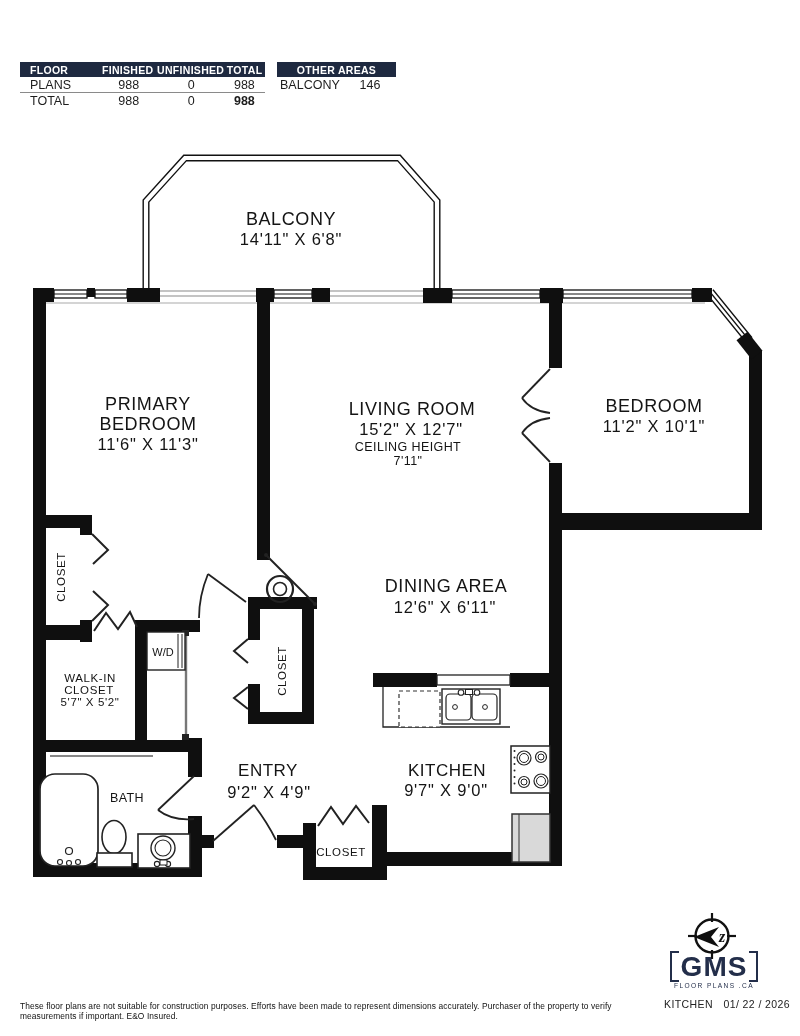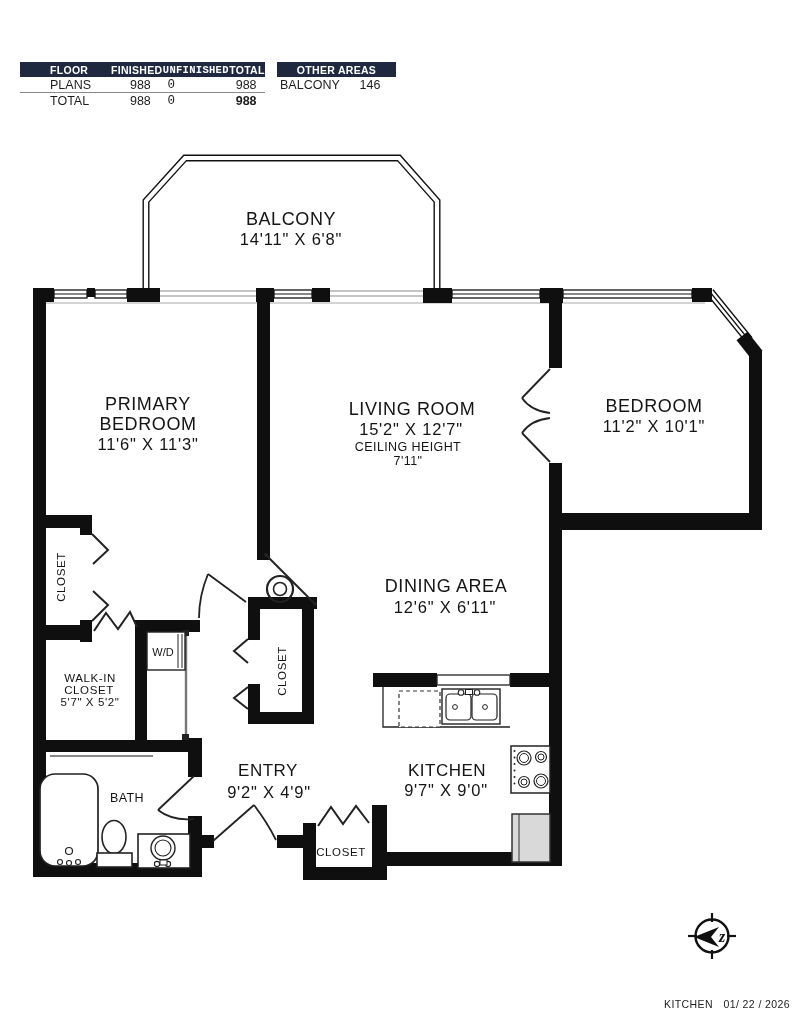--- a/index.html
+++ b/index.html
@@ -7,23 +7,23 @@
         font-family:"Liberation Sans",sans-serif;}
   
   .title{position:absolute;left:19px;top:16px;font-size:35px;font-weight:700;
          color:#42464b;letter-spacing:.5px;white-space:nowrap;}
   .tbl{position:absolute;top:62px;font-size:12.5px;color:#1d1d1d;}
   .tbl-floor{left:20px;width:245px;}
   .tbl-other{left:277px;width:119px;}
   .tbl-head{background:#1e2940;color:#fff;font-size:10.5px;font-weight:700;
             display:flex;align-items:center;height:15px;letter-spacing:.3px;}
   .tbl-row{display:flex;align-items:center;height:15px;}
-  .c-floor{width:72px;padding-left:10px;text-align:left;margin-left:20px;}
+  .c-floor{width:72px;padding-left:10px;text-align:left;}
   .c-fin{width:62px;text-align:center;}
-  .c-unfin{width:68px;font-family:Liberation Mono, monospace;}
+  .c-unfin{width:68px;text-align:center;}
   .c-tot{width:43px;text-align:center;}
   .row-divider{border-top:1px solid #8a8a8a;}
   .bold{font-weight:700;}
   .oh{width:100%;text-align:center;}
   .c-bal{width:70px;padding-left:3px;}
   .c-balval{width:40px;text-align:center;}
   
   svg.plan{position:absolute;left:0;top:0;}
   .room-name{font-size:18px;fill:#141414;letter-spacing:.6px;}
   .room-name-sm{font-size:17px;fill:#141414;letter-spacing:.5px;}
@@ -320,20 +320,29 @@
         <line x1="712" y1="913" x2="712" y2="922"></line>
         <line x1="712" y1="950" x2="712" y2="959"></line>
         <line x1="688" y1="936" x2="697" y2="936"></line>
         <line x1="727" y1="936" x2="736" y2="936"></line>
       </g>
       <polygon points="694,937 719,927 711,937 719,947" fill="#0f0f0f"></polygon>
       <text x="722" y="942" style="font-family:'Liberation Serif',serif;font-style:italic;font-weight:700;font-size:16px;fill:#111;">z</text>
     </g>
   </svg>
 
+  <div class="disclaimer">These floor plans are not suitable for construction purposes. Efforts have been made to represent dimensions accurately.  Purchaser of the property to verify measurements if important.  E&amp;O Insured.</div>
 
   <div class="measured">
     <span>KITCHEN</span>
     <span>01/ 22 / 2026</span>
   </div>
 
+  <div class="logo">
+    <div class="logo-main">
+      <div class="brk brk-l"></div>
+      <div class="logo-gms">GMS</div>
+      <div class="brk brk-r"></div>
+    </div>
+    <div class="logo-sub">FLOOR PLANS .CA</div>
+  </div>
 
 </div>
 
 </body></html>

